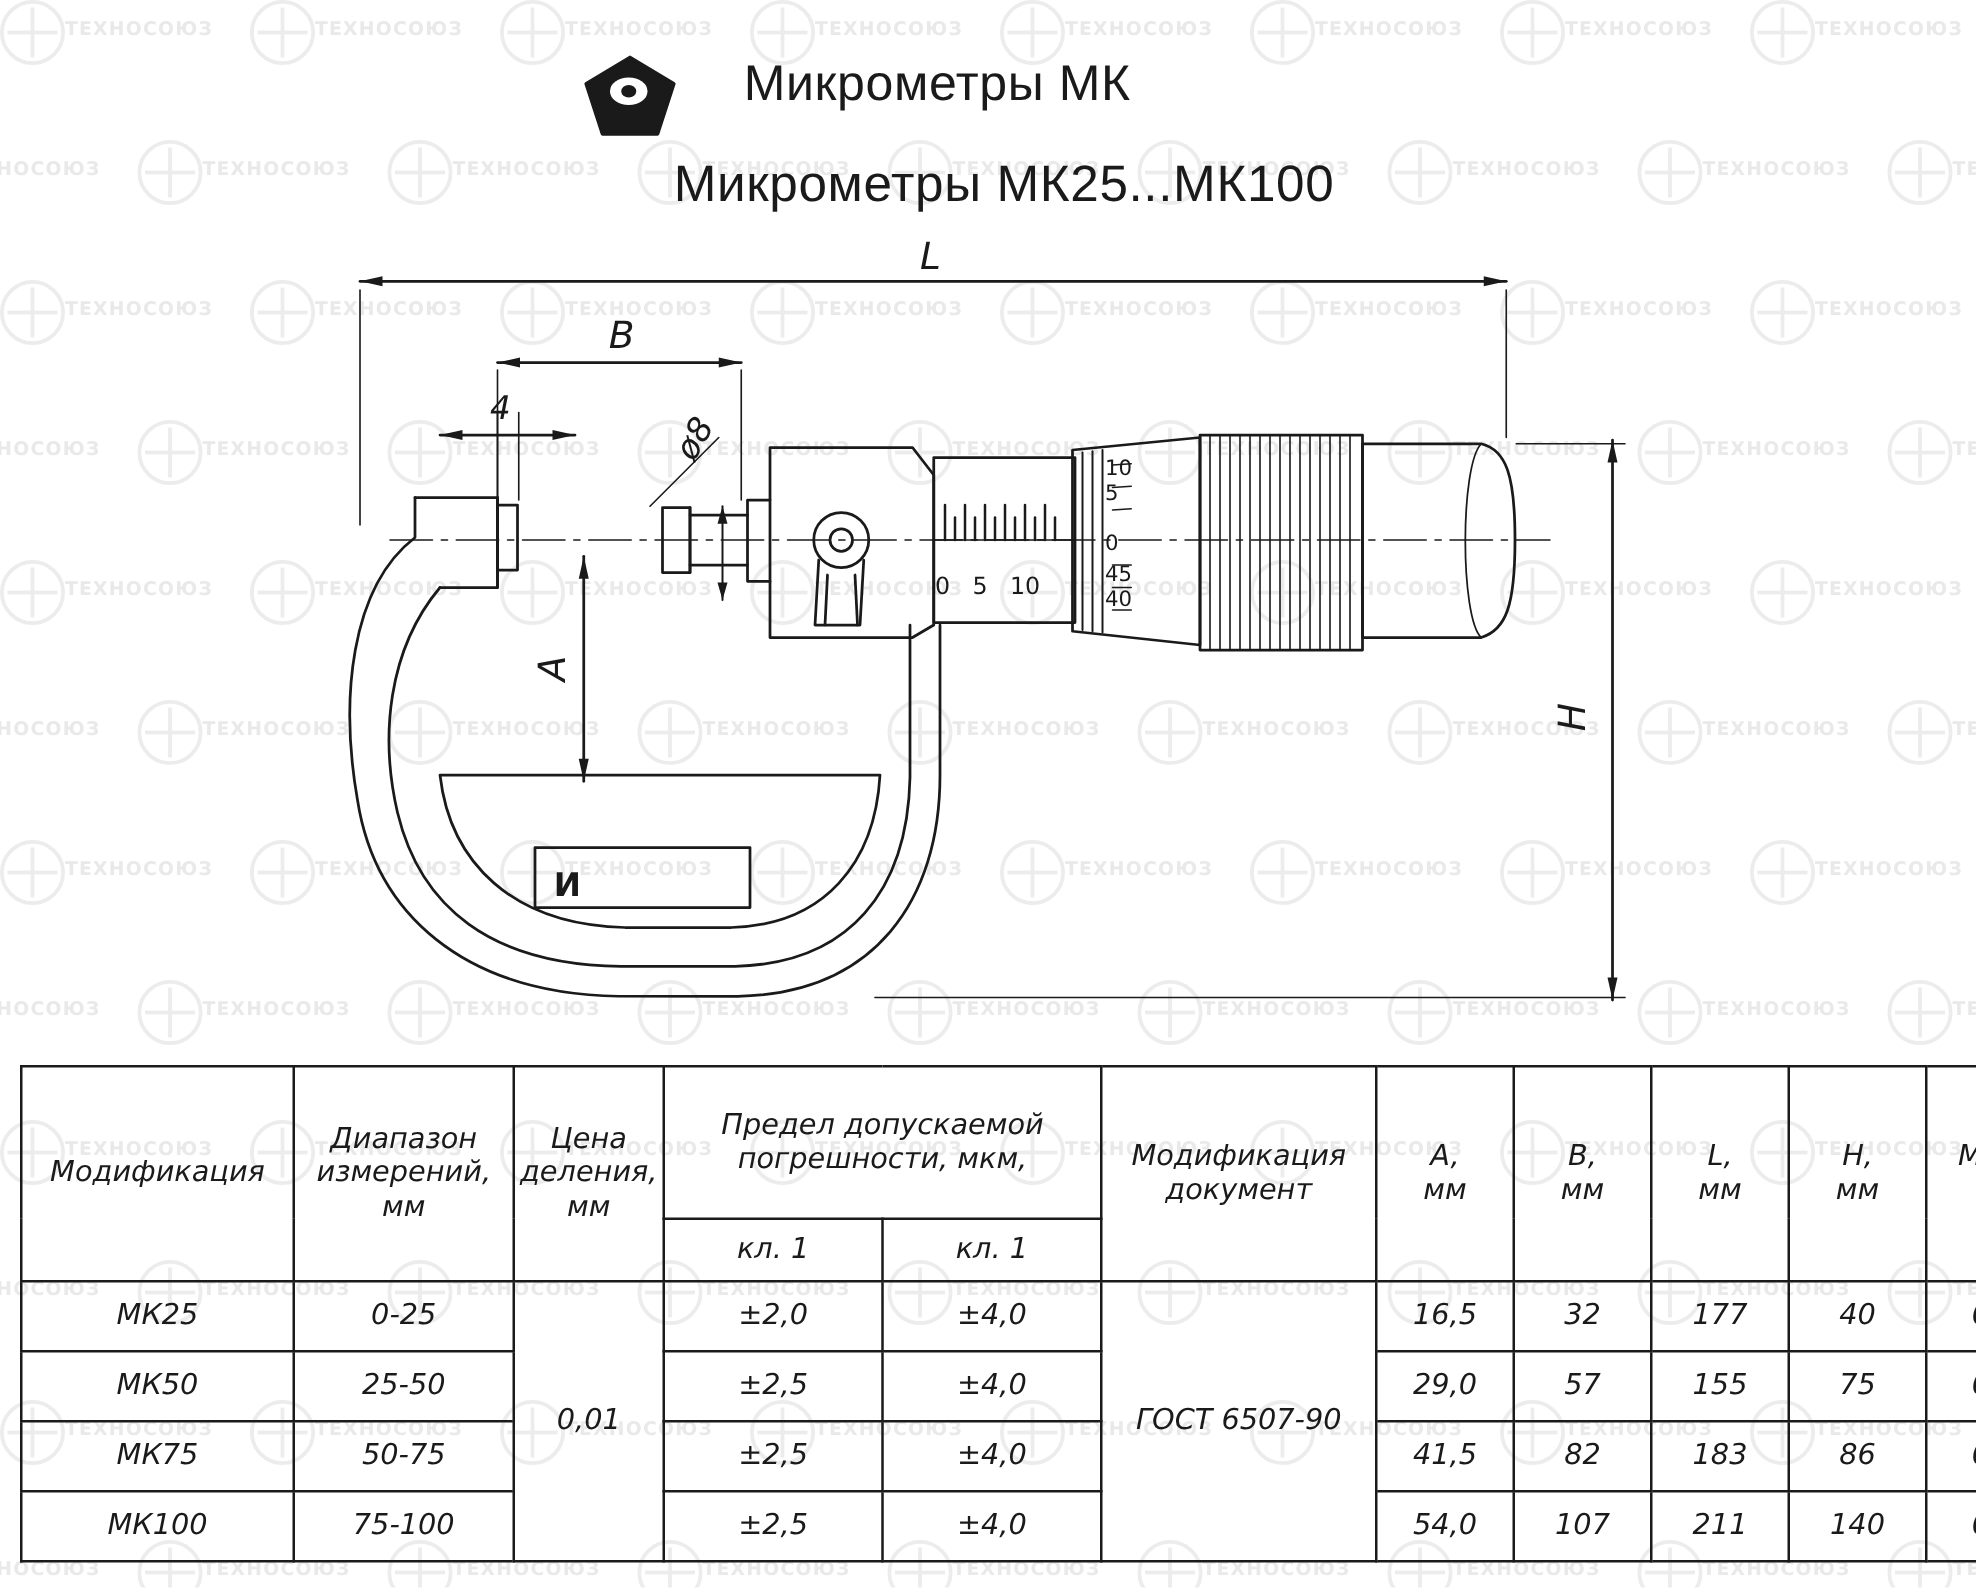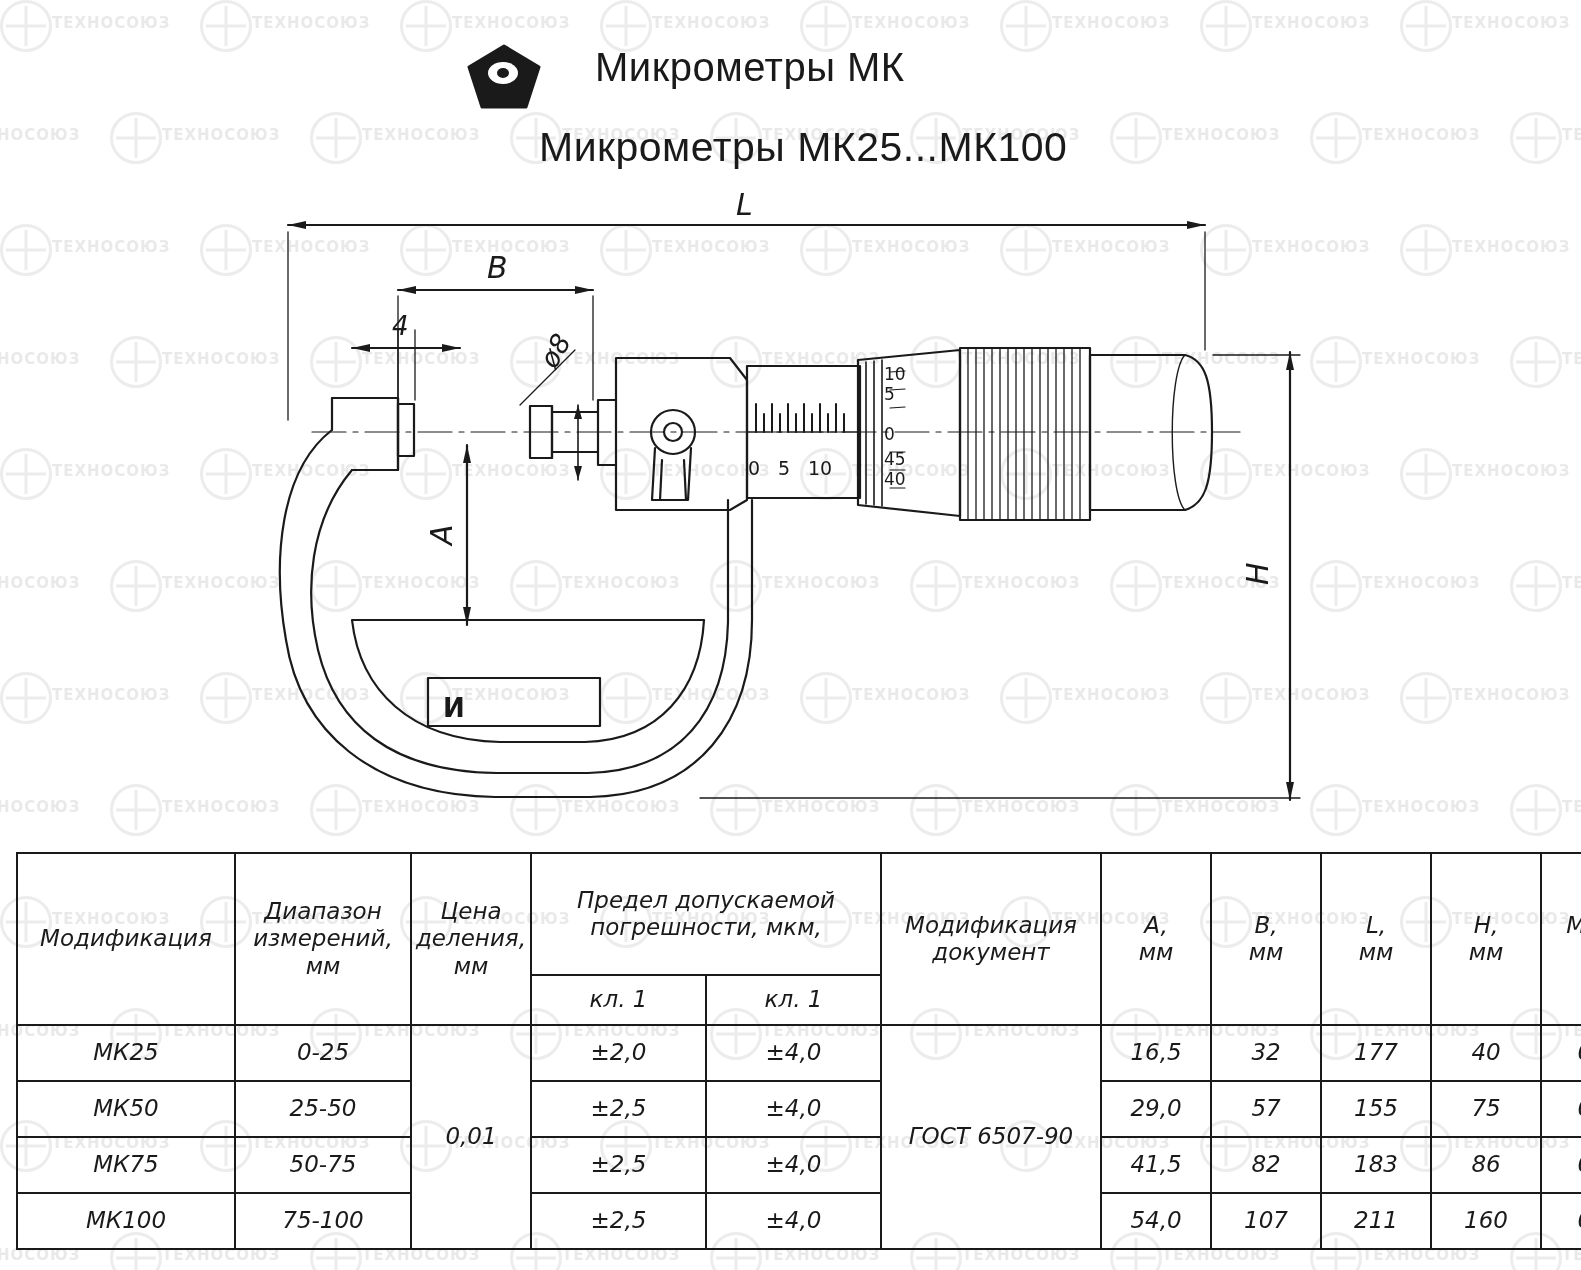--- a/index.html
+++ b/index.html
@@ -557,19 +557,19 @@
         <td>0.43</td>
       </tr>
       <tr class="brow">
         <td>МК100</td>
         <td>75-100</td>
         <td>±2,5</td>
         <td>±4,0</td>
         <td>54,0</td>
         <td>107</td>
         <td>211</td>
-        <td>160</td>
+        <td>140</td>
         <td>0.58</td>
       </tr>
     </tbody>
   </table>
 
 </div>
 
 </body></html>

